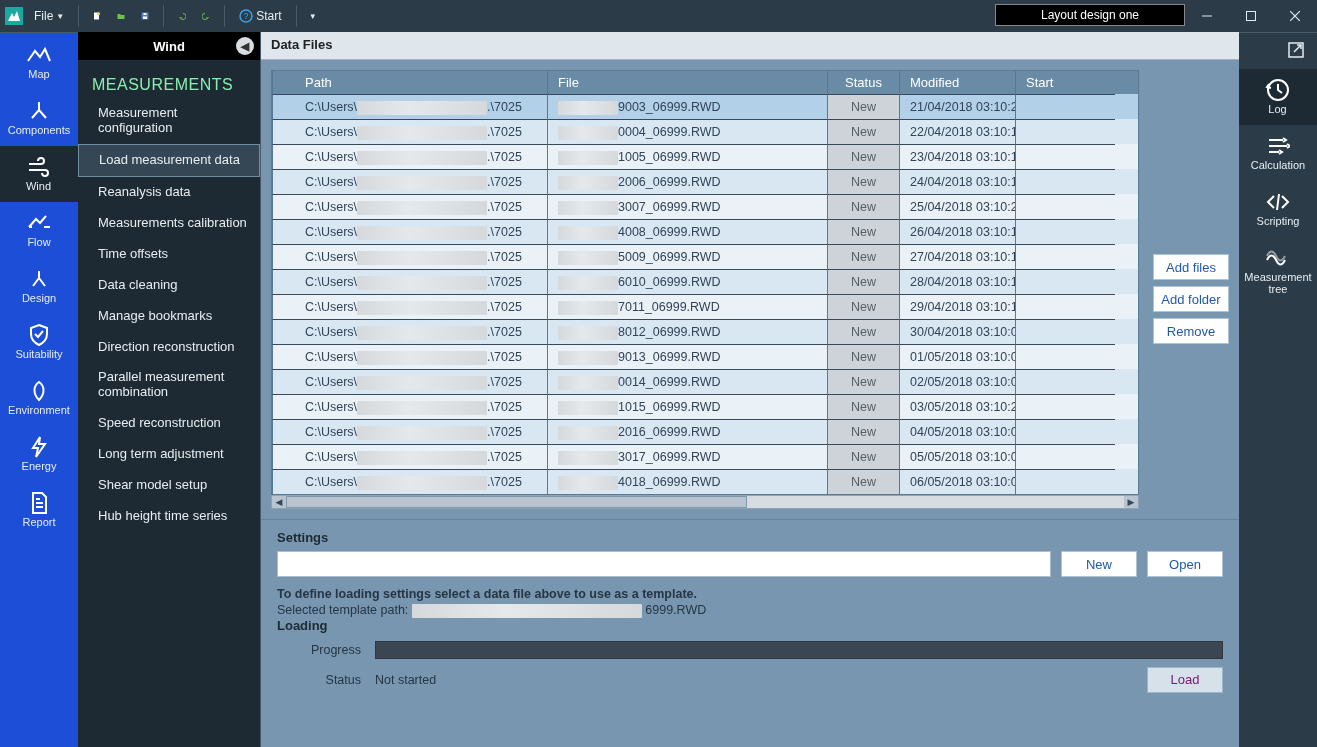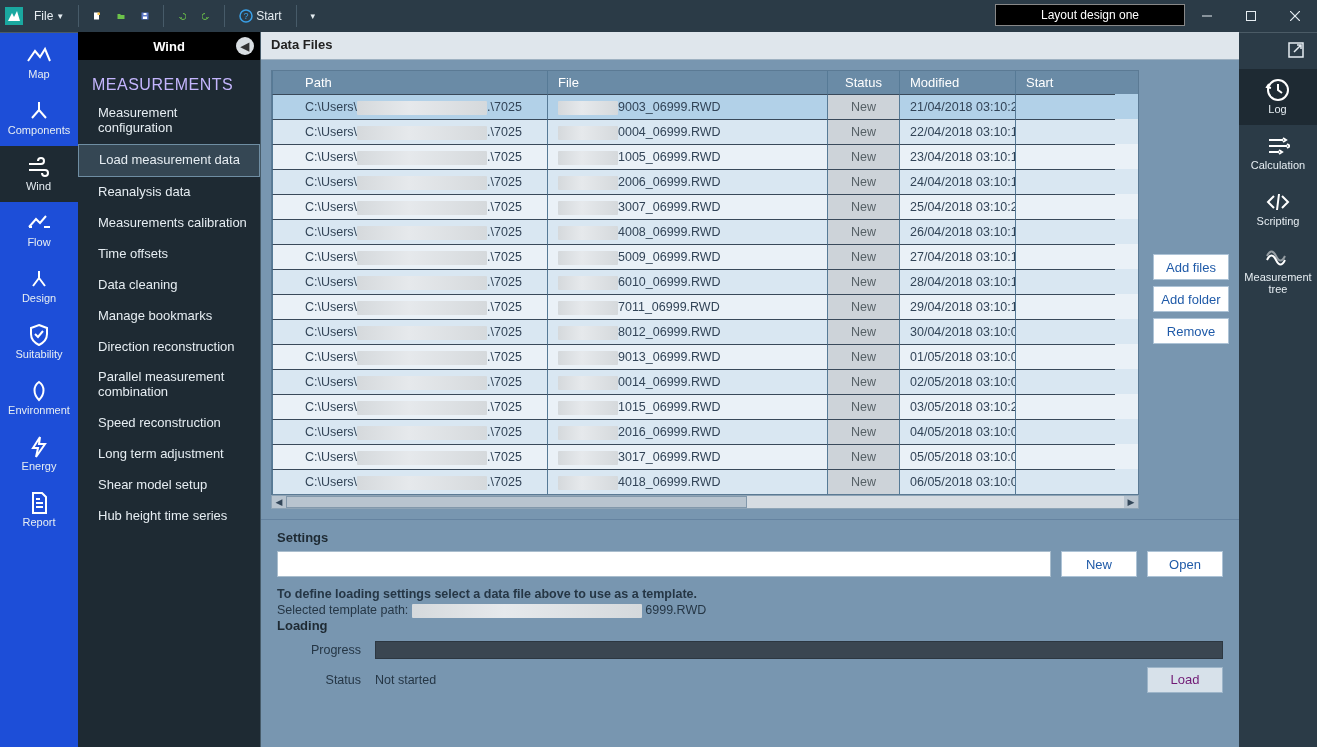--- a/index.html
+++ b/index.html
@@ -22,21 +22,21 @@
   .rail-item.active { background: #1e2a33; border-right: 1px solid #1e2a33; }
   .rail-item .ic { width: 28px; height: 22px; display: flex; align-items: center; justify-content: center; margin-bottom: 2px; }
 
   .sidepanel { width: 182px; background: #1e2a33; color: #e6edf2; display: flex; flex-direction: column; }
   .side-hdr { height: 28px; background: #000; color: #fff; display: flex; align-items: center; justify-content: center; font-weight: 600; font-size: 13px; position: relative; }
   .side-hdr .chev { position: absolute; right: 6px; top: 5px; width: 18px; height: 18px; border-radius: 9px; background: #d9dee2; color: #333; display: flex; align-items: center; justify-content: center; font-size: 11px; cursor:pointer;}
   .side-body { flex: 1; overflow-y: auto; position: relative; padding: 10px 0 10px 0; }
   .side-body::-webkit-scrollbar { width: 14px; }
   .side-body::-webkit-scrollbar-track { background: #c9cfd4; }
   .side-body::-webkit-scrollbar-thumb { background: #7d8c97; }
-  .side-group { padding: 6px 10px 4px 14px; font-size: 16px; color: #c4b5fd; letter-spacing: 0.5px;}
+  .side-group { padding: 6px 10px 4px 14px; font-size: 16px; color: #86efac; letter-spacing: 0.5px;}
   .side-item { padding: 8px 10px 8px 20px; font-size: 13px; color: #e6edf2; cursor: pointer; line-height: 1.15; }
   .side-item.selected { background: #354754; border: 1px solid #6f8ea3; }
 
   .center { flex: 1; background: #7896b0; display: flex; flex-direction: column; border-left: 1px solid #475b69; }
   .c-title { height: 28px; background: #dfe6ec; color: #222; font-weight: 600; font-size: 13px; padding: 5px 10px; border-bottom: 1px solid #9fb2c2; }
 
   
   .filesarea { padding: 10px 10px 0 10px; display: flex; gap: 14px; }
   .tablewrap { flex: 1; display: flex; flex-direction: column; }
   .grid { width: 100%; border: 1px solid #5b7a94; }

